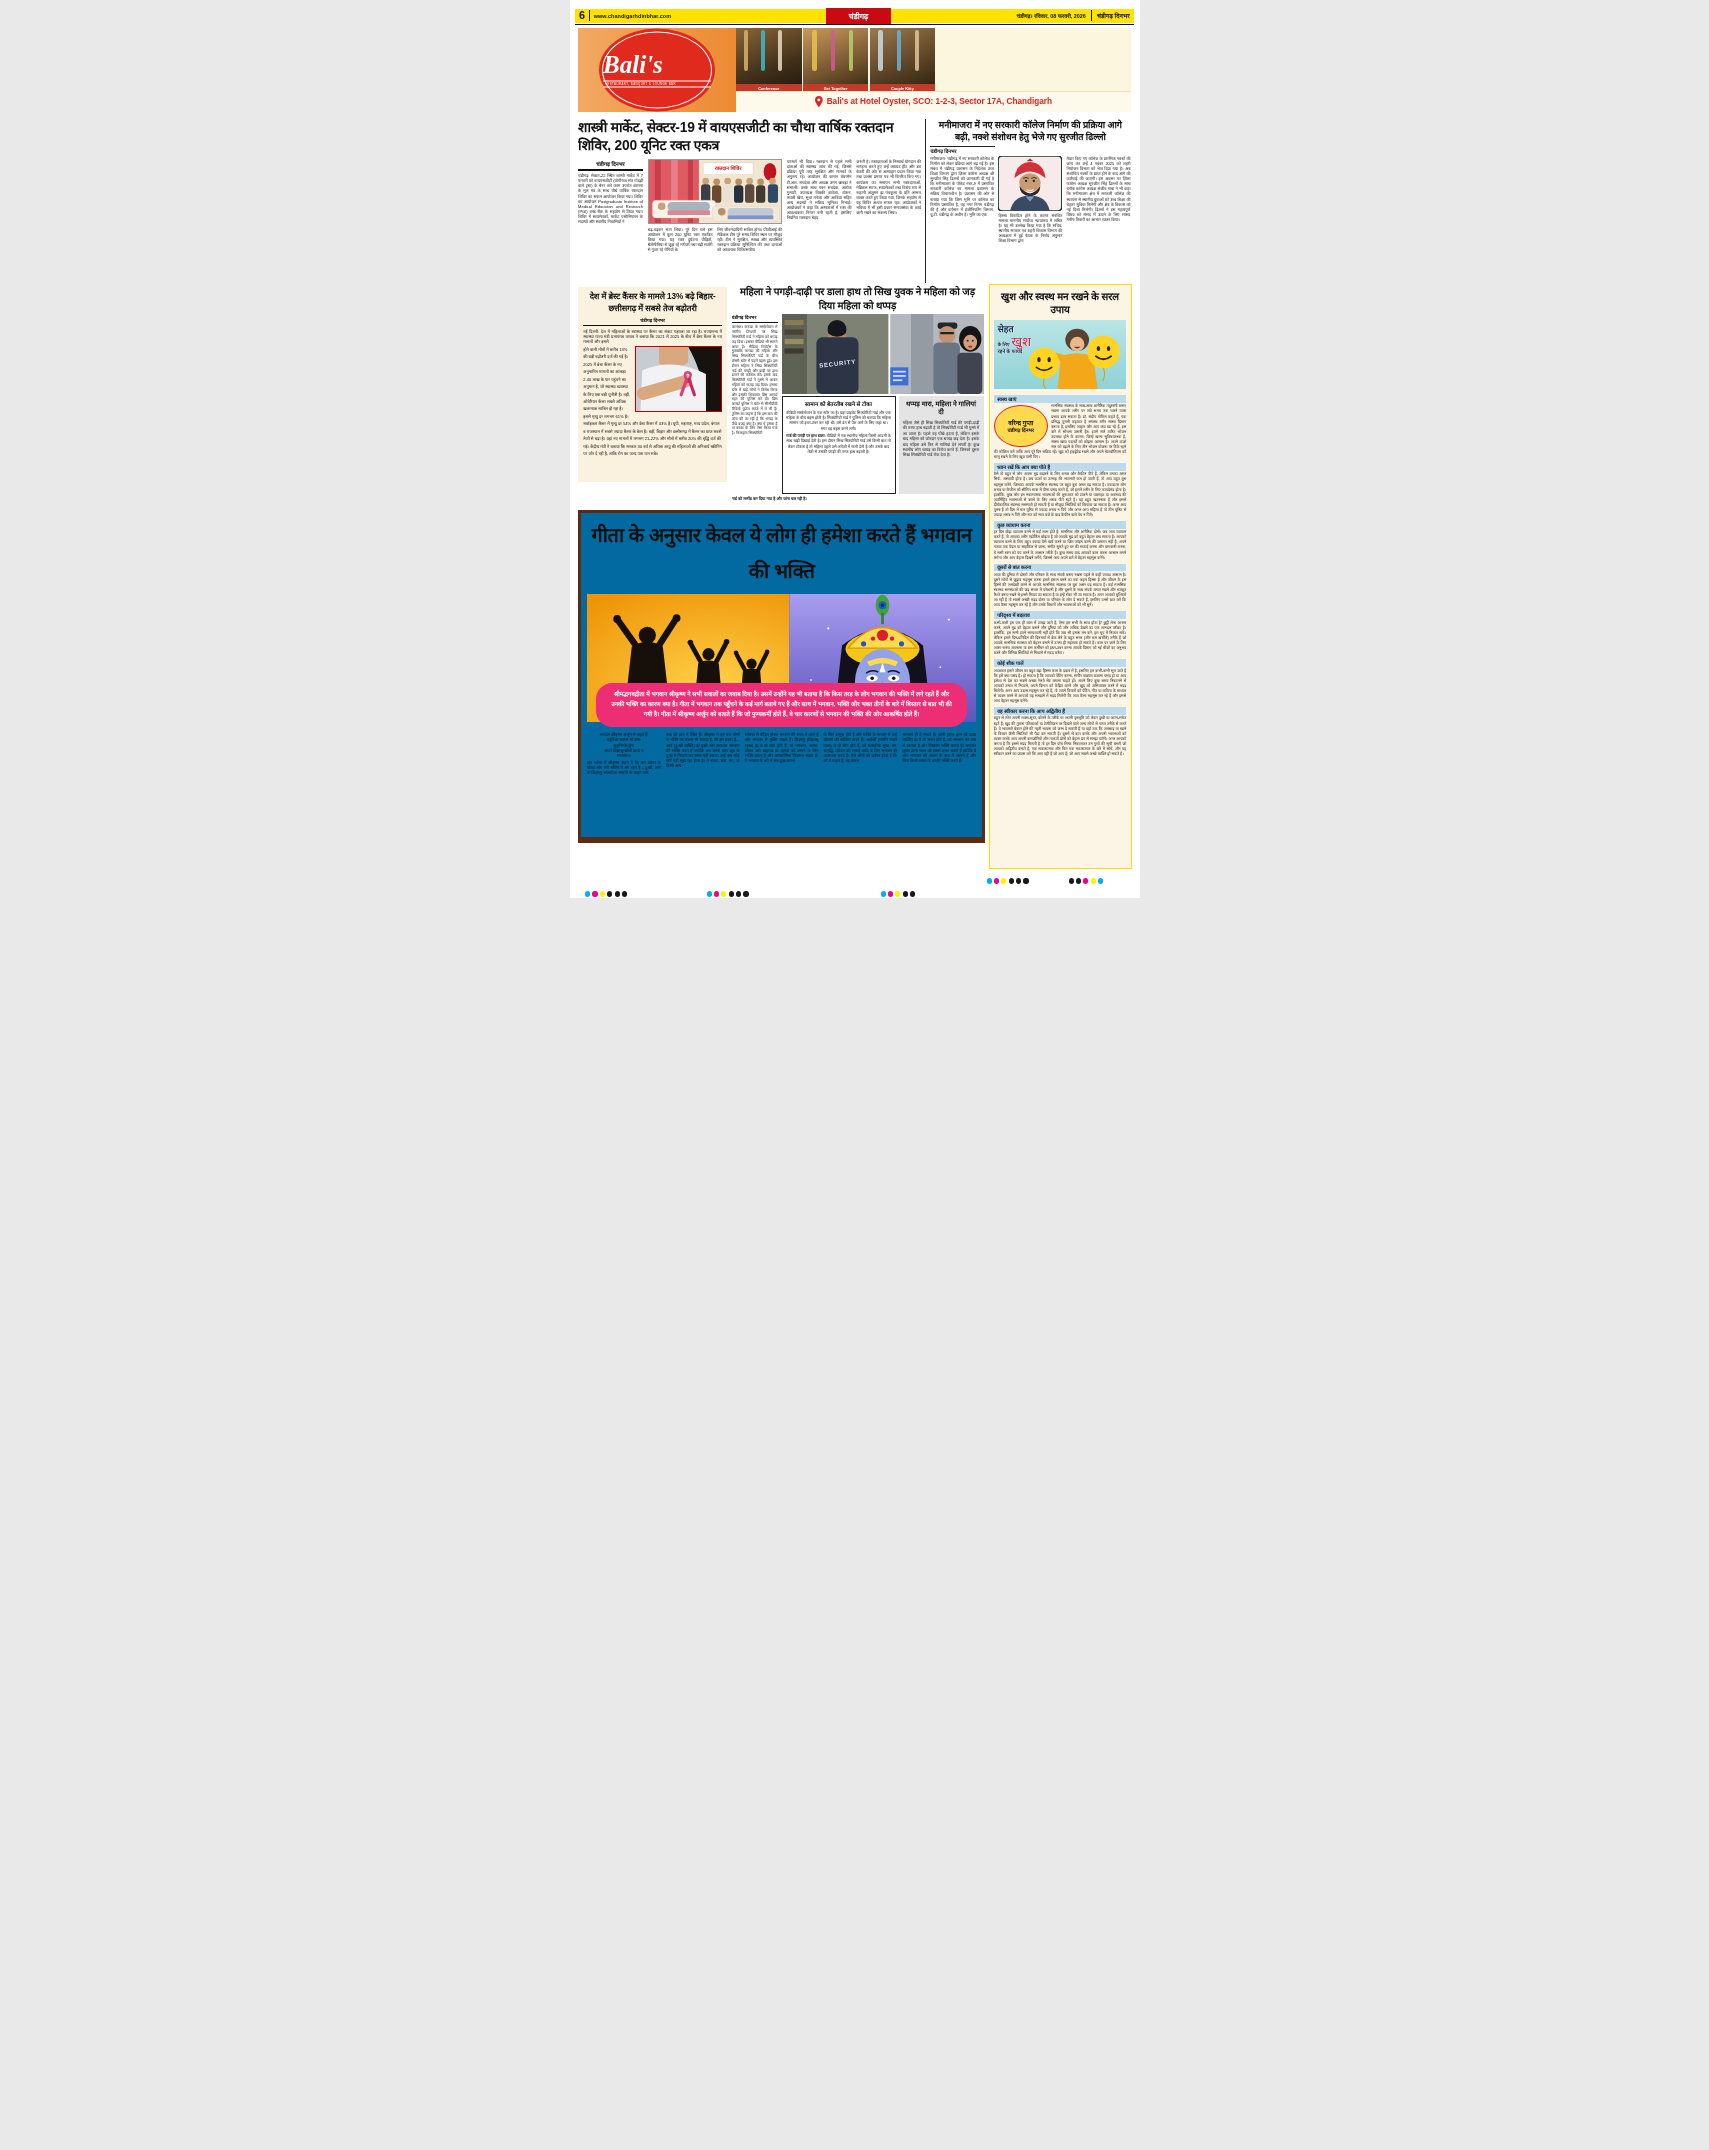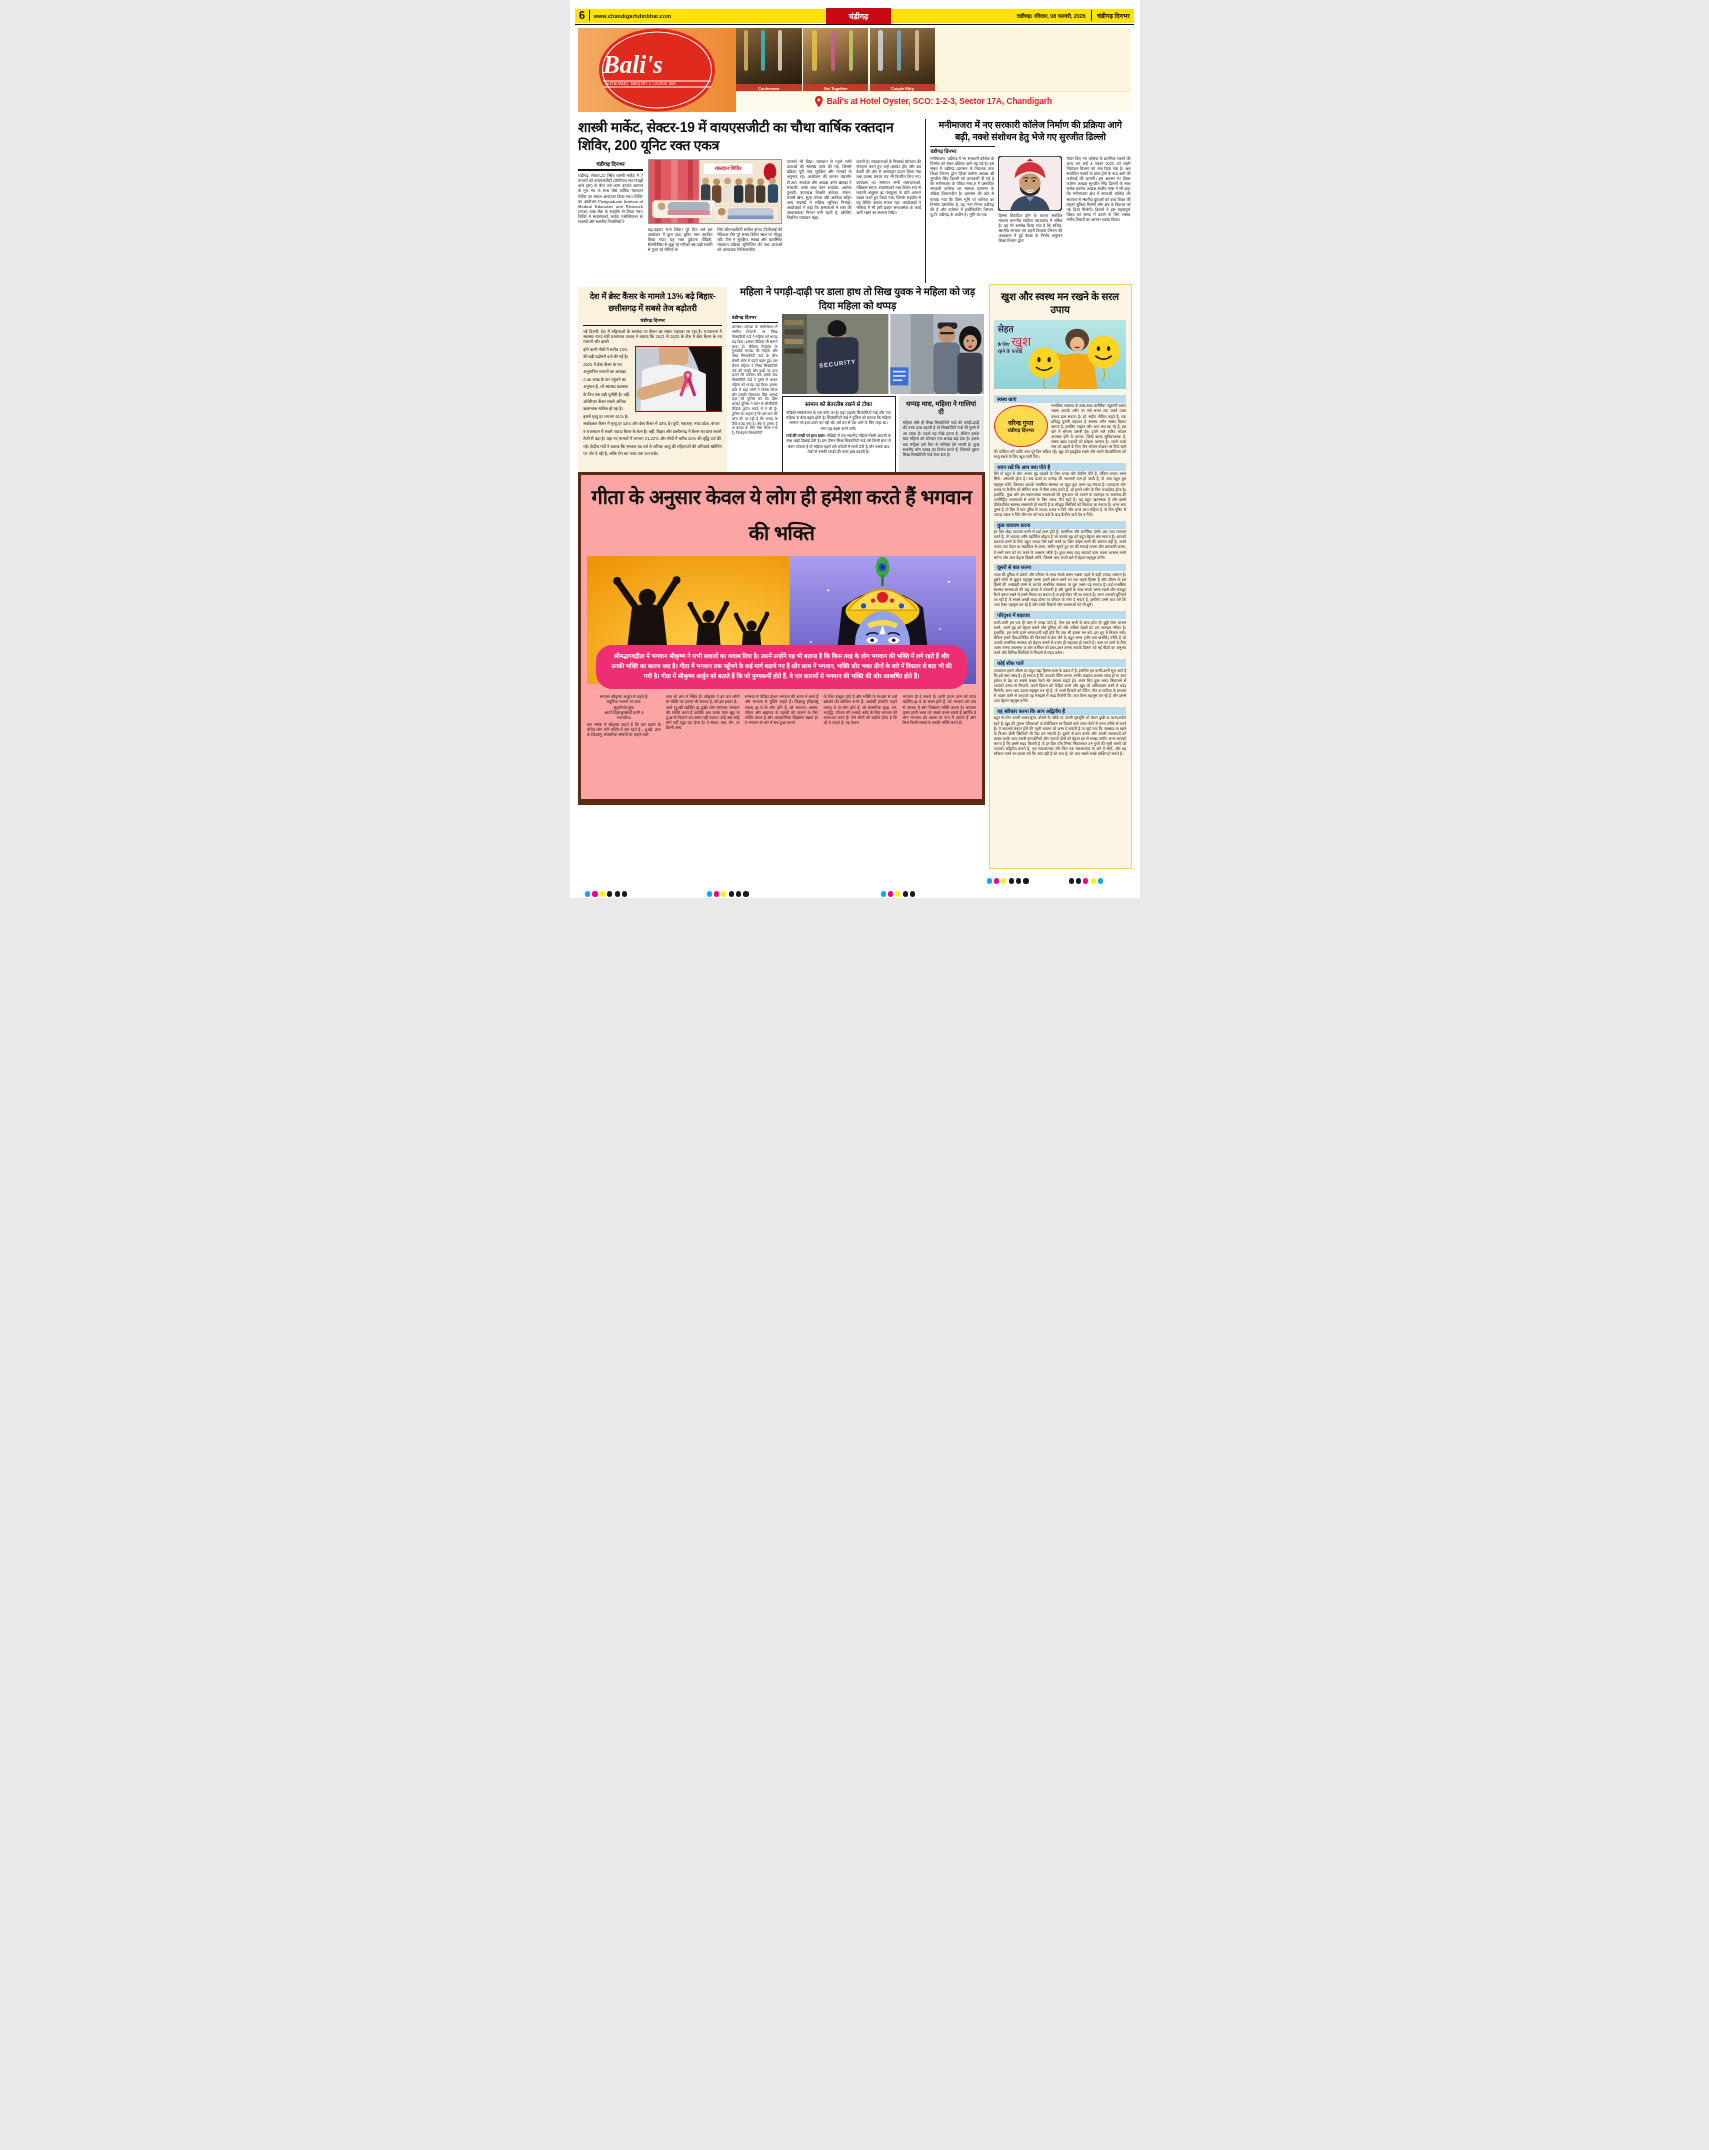--- a/index.html
+++ b/index.html
@@ -121,22 +121,22 @@
   .ov-4{font-size:5px;font-weight:bold;color:#172a4d;text-shadow:0.4px 0.4px 0 #fff;}
   .health-bar{background:#BBDAEB;font-weight:bold;font-size:5px;padding:0.9px 3.4px;margin:3px 0 1.7px;color:#0c1b33;}
   .health-text{font-size:3.8px;line-height:1.33;text-align:justify;}
   .author-bubble{float:left;width:52px;height:40px;background:#FFD94E;border:1.7px solid #E3262C;
                  border-radius:50%;display:flex;flex-direction:column;align-items:center;justify-content:center;
                  margin:0.9px 3.4px 0.9px 0;}
   .author-name{font-weight:bold;font-size:6.2px;}
   .author-org{font-weight:bold;font-size:5px;}
 
   
-  .art-gita{position:absolute;left:8.6px;top:472px;width:407px;height:333px;box-sizing:border-box;
-            border:3.4px solid #5B2C12;border-bottom:6px solid #5B2C12;background:#fca5a5;
+  .art-gita{position:absolute;left:8.6px;top:510px;width:407px;height:333px;box-sizing:border-box;
+            border:3.4px solid #5B2C12;border-bottom:6px solid #5B2C12;background:#0369a1;
             padding:1.7px 6px;overflow:hidden;}
   .gita-headline{font-size:20px;font-weight:bold;text-align:center;line-height:1.8;letter-spacing:-0.4px;margin-top:2.6px;}
   .gita-image{position:relative;width:100%;height:128px;margin-top:4.3px;overflow:hidden;}
   .gita-pink{position:relative;margin:-39px auto 0;width:371px;background:#ED2E74;border-radius:16.3px;
              color:#fff;font-weight:bold;font-size:6px;line-height:1.62;text-align:center;
              padding:7.7px 13px;box-sizing:border-box;z-index:3;}
   .gita-cols{display:grid;grid-template-columns:repeat(5,1fr);gap:5.2px;margin-top:5.2px;height:72px;
              overflow:hidden;font-size:4px;line-height:1.3;}
   .gita-col{text-align:justify;}
   .shloka{text-align:center;white-space:pre-line;margin-bottom:1.3px;}

